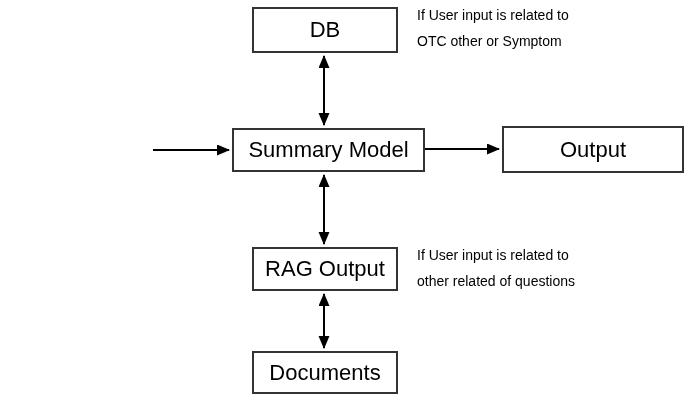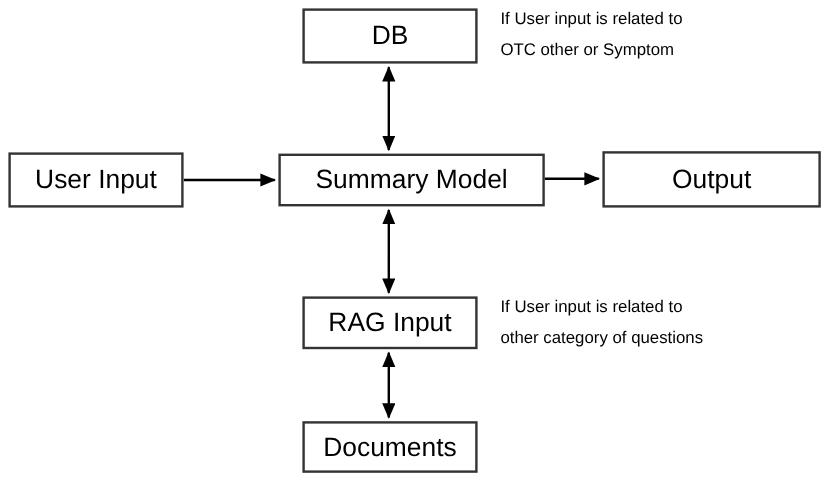--- a/index.html
+++ b/index.html
@@ -34,21 +34,21 @@
     display: flex;
     align-items: center;
     justify-content: center;
     color: var(--text);
     font-size: 22px;
     line-height: 1;
     white-space: nowrap;
   }
   .node-db            { left: 252px; top: 7px;   width: 146px; height: 46px; }
   .node-user-input    { left: 7px;   top: 127px; width: 146px; height: 46px; }
-  .node-summary-model { left: 232px; top: 128px; width: 222px; height: 44px; text-align: center; }
+  .node-summary-model { left: 232px; top: 128px; width: 193px; height: 44px; text-align: center; }
   .node-output        { left: 502px; top: 126px; width: 182px; height: 47px; }
   .node-rag-model     { left: 252px; top: 247px; width: 146px; height: 44px; }
   .node-documents     { left: 252px; top: 351px; width: 146px; height: 43px; justify-content: center; }
   .annotation {
     position: absolute;
     left: 417px;
     color: var(--text);
     font-size: 14px;
     line-height: 26px;
     white-space: nowrap;
@@ -78,43 +78,40 @@
 
     <line x1="324" y1="175" x2="324" y2="244" marker-start="url(#head)" marker-end="url(#head)"></line>
 
     <line x1="324" y1="294" x2="324" y2="348" marker-start="url(#head)" marker-end="url(#head)"></line>
   </svg>
 
   <div class="node node-db">
     <span>DB</span>
   </div>
 
-  <div class="node node-user-input">
-    <span>User Input</span>
-  </div>
 
   <div class="node node-summary-model">
     <span>Summary Model</span>
   </div>
 
   <div class="node node-output">
     <span>Output</span>
   </div>
 
   <div class="node node-rag-model">
-    <span>RAG Input</span>
+    <span>RAG Output</span>
   </div>
 
   <div class="node node-documents">
     <span>Documents</span>
   </div>
 
   <div class="annotation annotation-top">
     <div>If User input is related to</div>
     <div>OTC other or Symptom</div>
   </div>
 
   <div class="annotation annotation-bottom">
     <div>If User input is related to</div>
-    <div>other category of questions</div>
+    <div>other related of questions</div>
   </div>
 
 </div>
 
 </body></html>

